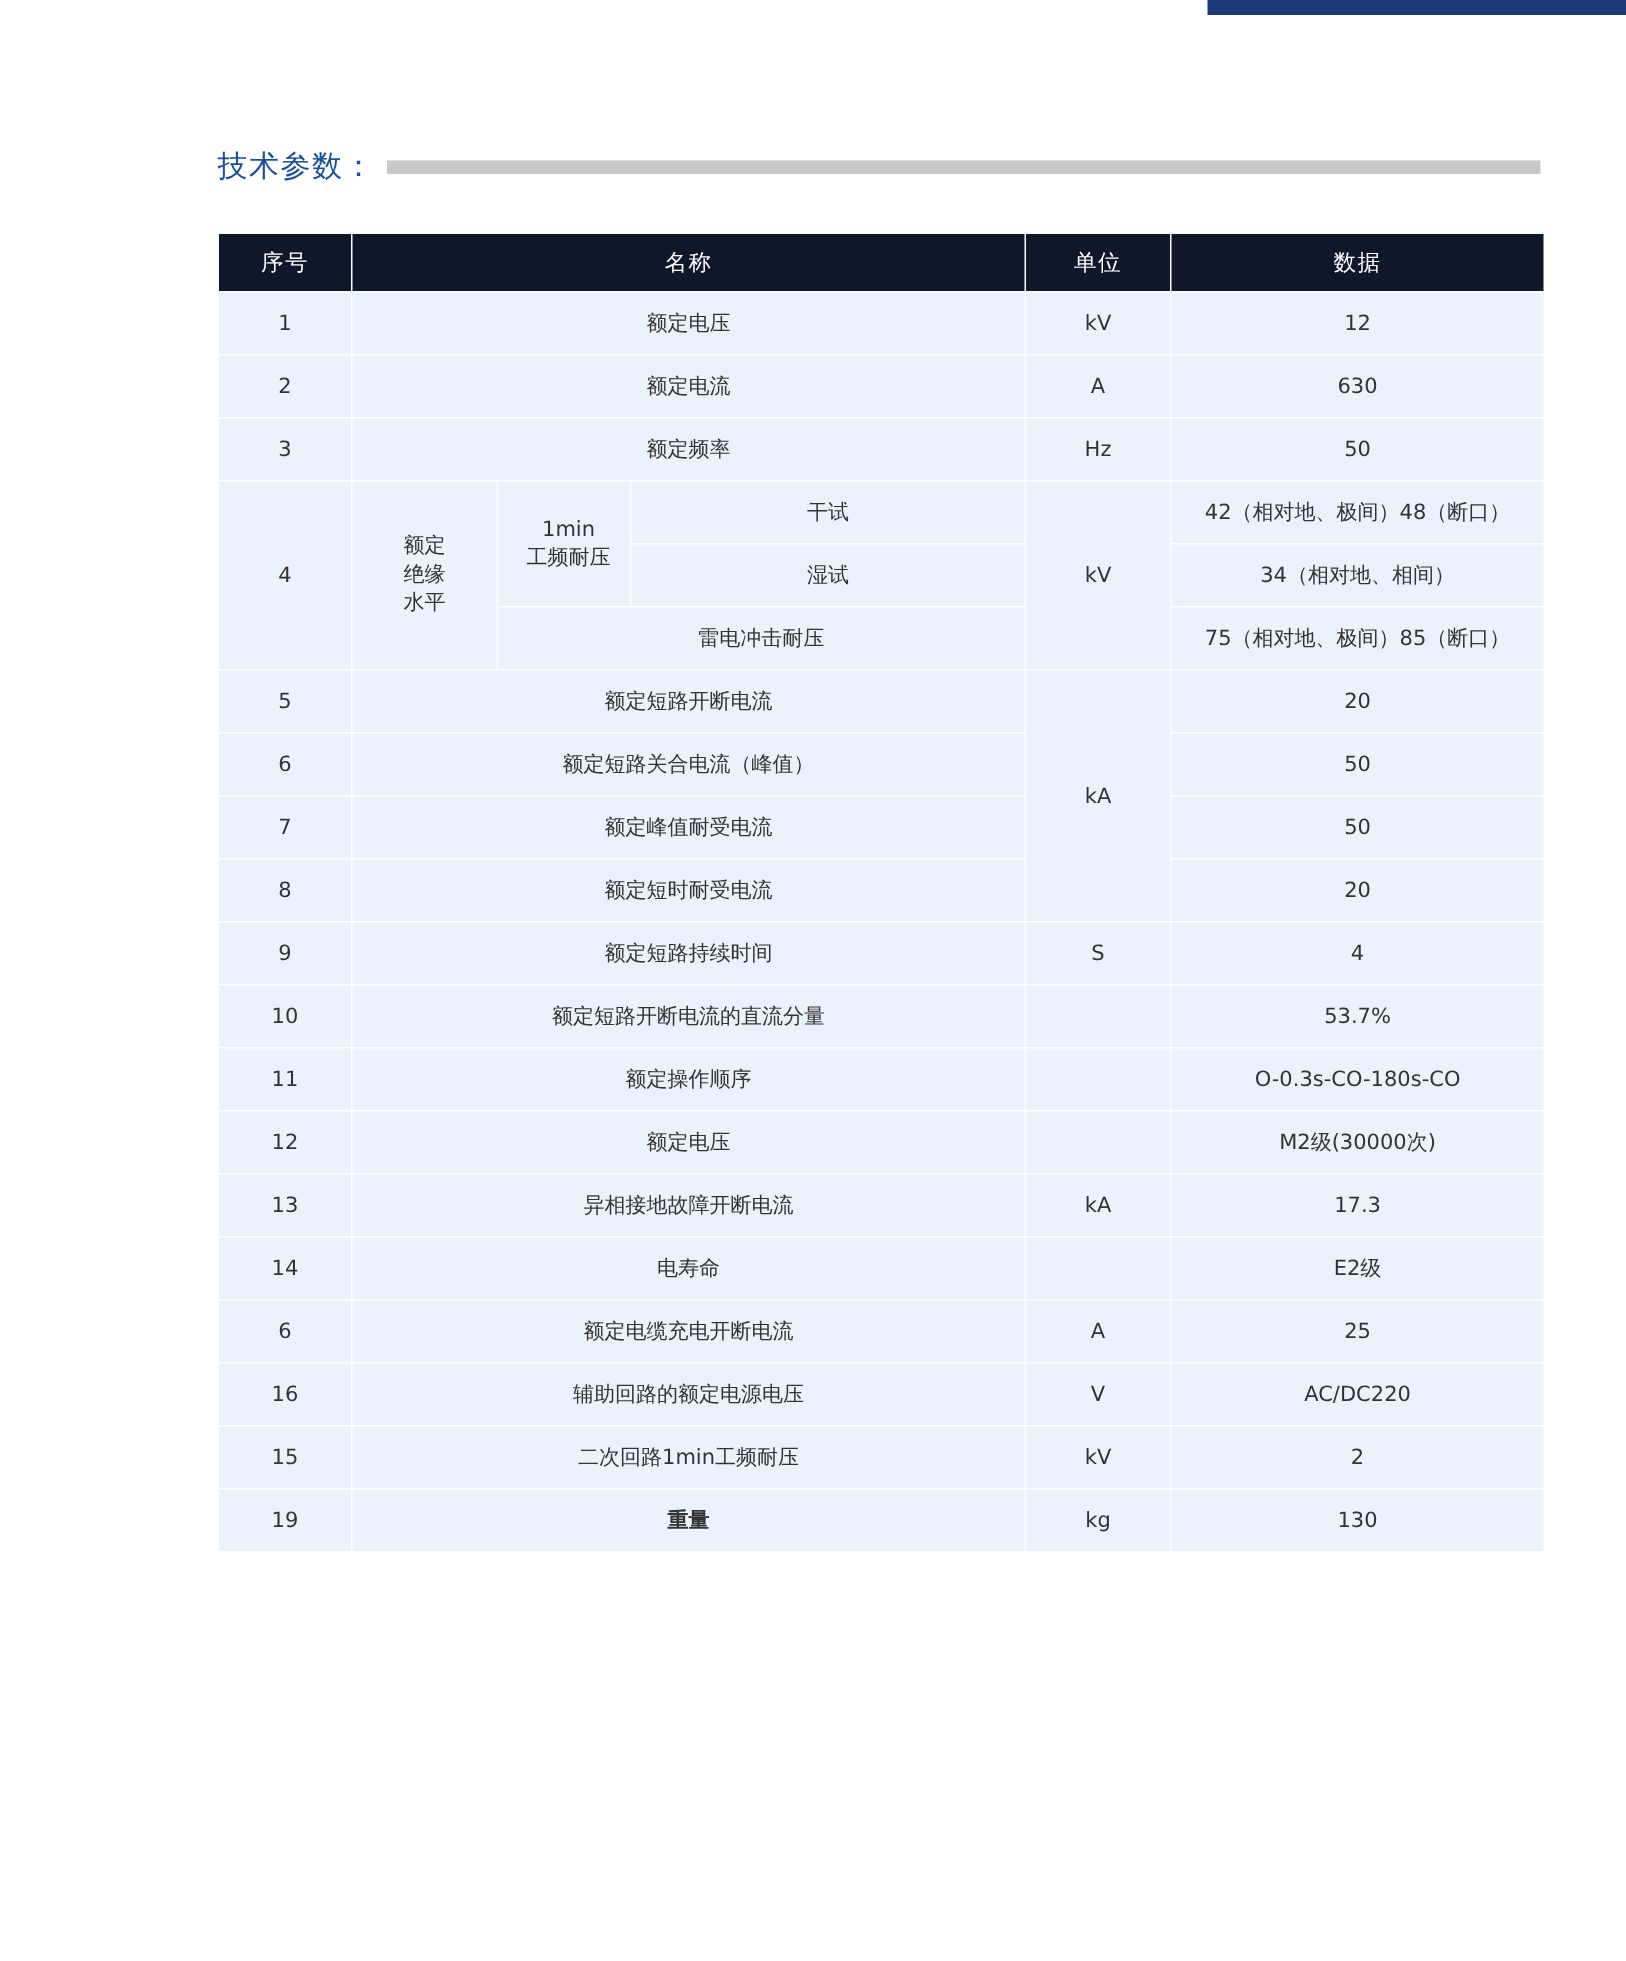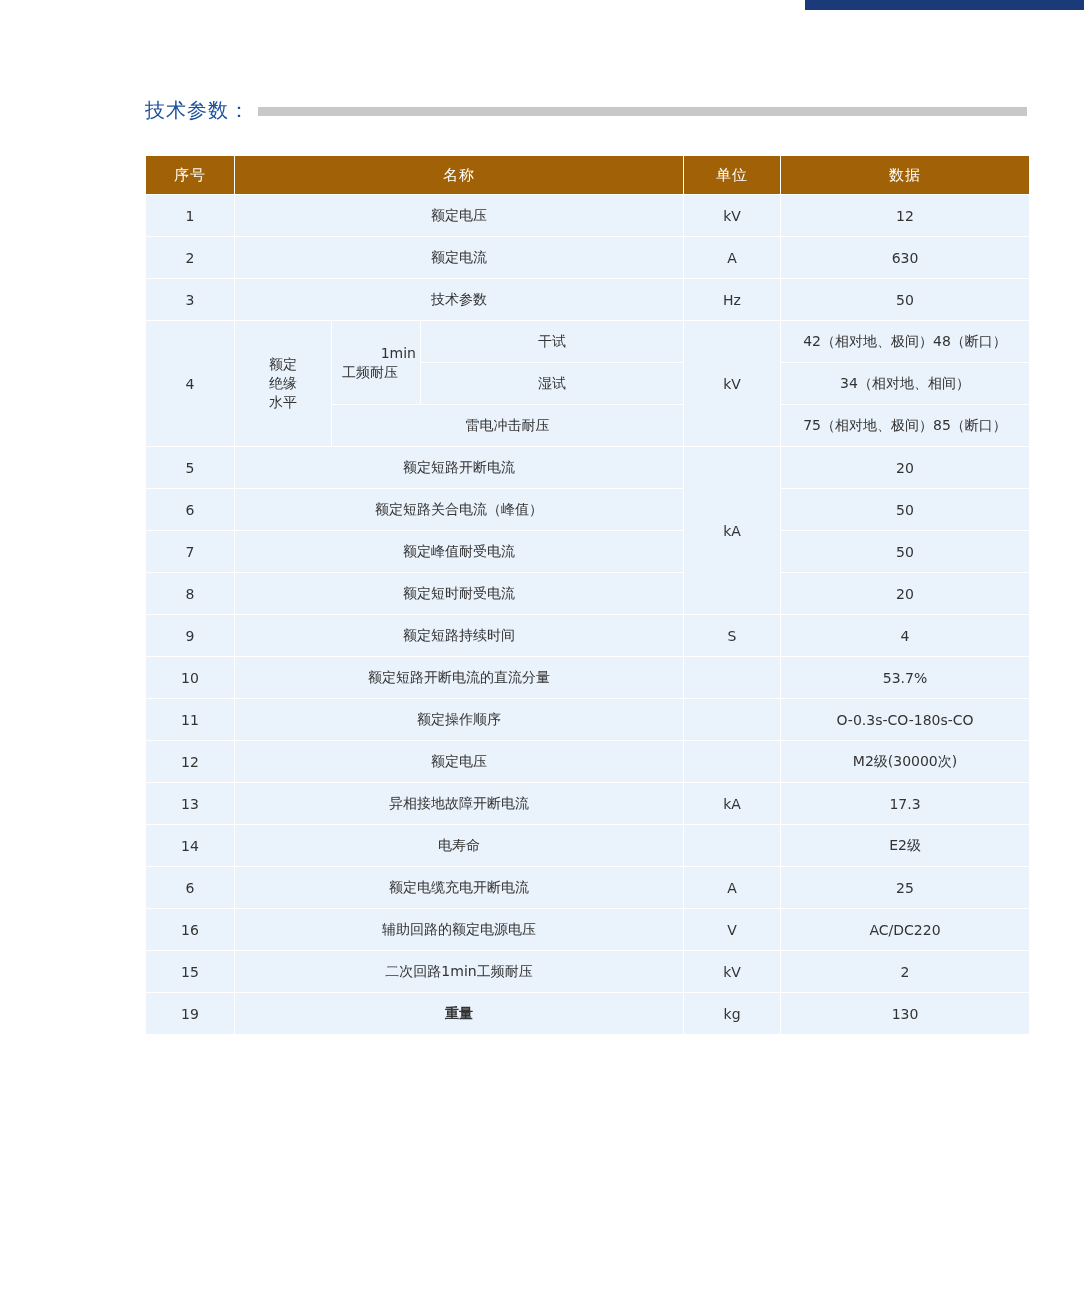--- a/index.html
+++ b/index.html
@@ -60,21 +60,21 @@
     top: 155px;
     left: 145px;
     width: 882px;
     border-collapse: separate;
     border-spacing: 1px;
     table-layout: fixed;
     font-size: 14px;
     font-family: "DejaVu Sans", sans-serif;
   }
   table.spec th {
-    background: #a16207;
+    background: #0f172a;
     color: #ffffff;
     font-weight: normal;
     font-size: 15px;
     height: 36px;
     text-align: center;
     letter-spacing: 1px;
   }
   table.spec td {
     background: #eaf2fb;
     height: 37px;
@@ -139,35 +139,35 @@
         <td class="data-cell">12</td>
       </tr>
       <tr>
         <td>2</td>
         <td class="name-cell" colspan="3">额定电流</td>
         <td>A</td>
         <td class="data-cell">630</td>
       </tr>
       <tr>
         <td>3</td>
-        <td class="name-cell" colspan="3">技术参数</td>
+        <td class="name-cell" colspan="3">额定频率</td>
         <td>Hz</td>
         <td class="data-cell">50</td>
       </tr>
 
       <tr>
         <td rowspan="3">4</td>
         <td class="lvl-label" rowspan="3">
           <div>额定</div>
           <div>绝缘</div>
           <div>水平</div>
         </td>
         <td class="lvl-label smallpad" rowspan="2">
-          <div style="text-align:right;padding-left:6px">1min</div>
-          <div style="text-align:left;padding-left:6px">工频耐压</div>
+          <div style="text-align:center;padding-left:6px">1min</div>
+          <div style="text-align:center;padding-left:6px">工频耐压</div>
         </td>
         <td class="subname">干试</td>
         <td rowspan="3">kV</td>
         <td class="data-cell">42（相对地、极间）48（断口）</td>
       </tr>
       <tr>
         <td class="subname">湿试</td>
         <td class="data-cell">34（相对地、相间）</td>
       </tr>
       <tr>

